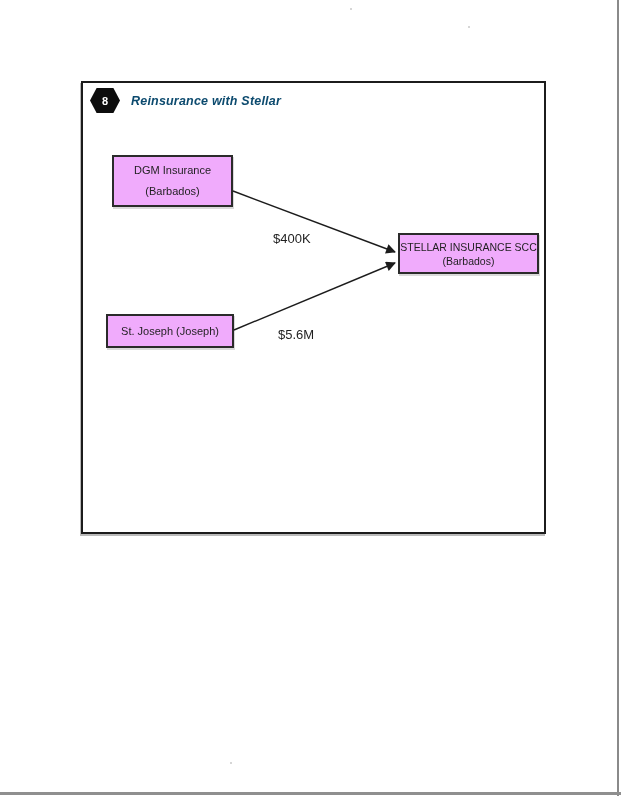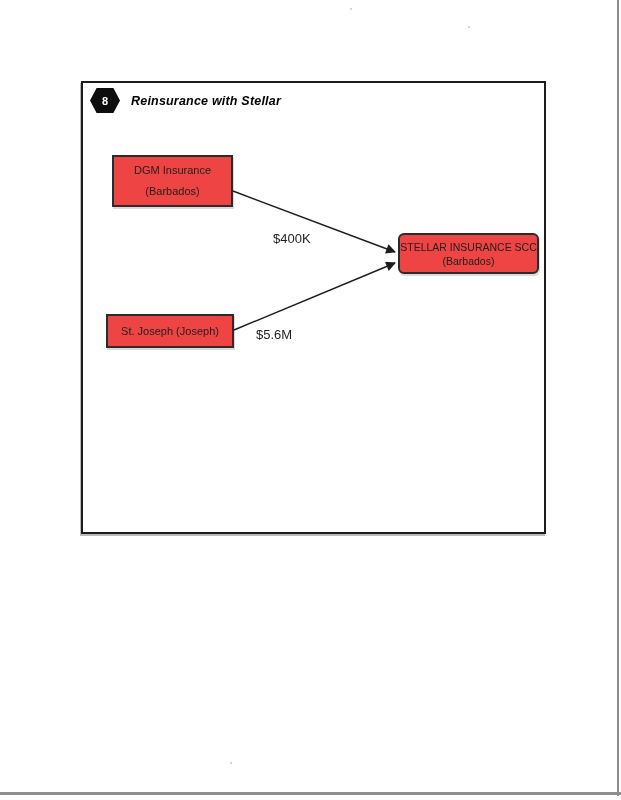--- a/index.html
+++ b/index.html
@@ -71,28 +71,28 @@
     font-weight: bold;
   }
   .title {
     position: absolute;
     left: 131px;
     top: 94px;
     font-size: 12.5px;
     font-weight: bold;
     font-style: italic;
     letter-spacing: 0.2px;
-    color: #000000;
+    color: #0c4a6e;
   }
   
   .node {
     position: absolute;
     box-sizing: border-box;
     border: 2px solid #2b2b2b;
-    background: #ef4444;
+    background: #f0abfc;
     text-align: center;
     box-shadow: 1px 2px 0 rgba(150,150,150,0.35);
     font-size: 11px;
     color: #1f1f1f;
   }
   .node-dgm {
     left: 112px;
     top: 155px;
     width: 121px;
     height: 52px;
@@ -109,30 +109,29 @@
     justify-content: center;
   }
   .node-stellar {
     left: 398px;
     top: 233px;
     width: 141px;
     height: 41px;
     padding-top: 5px;
     font-size: 10.5px;
     line-height: 14px;
-    border-radius: 6px;
   }
   
   .flow-label {
     position: absolute;
     font-size: 13px;
     color: #1f1f1f;
   }
   .label-400k { left: 273px; top: 231px; }
-  .label-56m  { left: 256px; top: 327px; }
+  .label-56m  { left: 278px; top: 327px; }
   
   svg.arrows {
     position: absolute;
     left: 0;
     top: 0;
     width: 621px;
     height: 800px;
     pointer-events: none;
   }
 </style>

